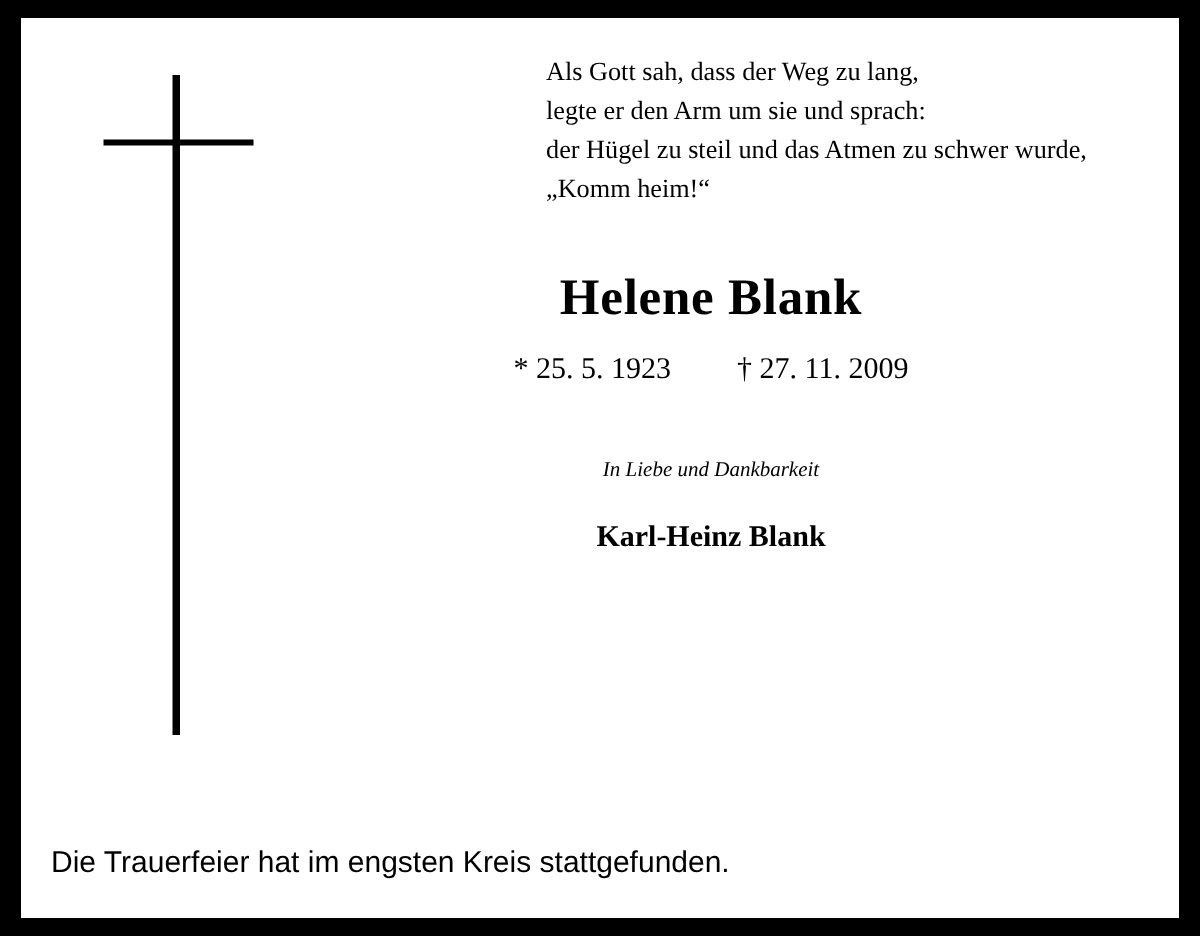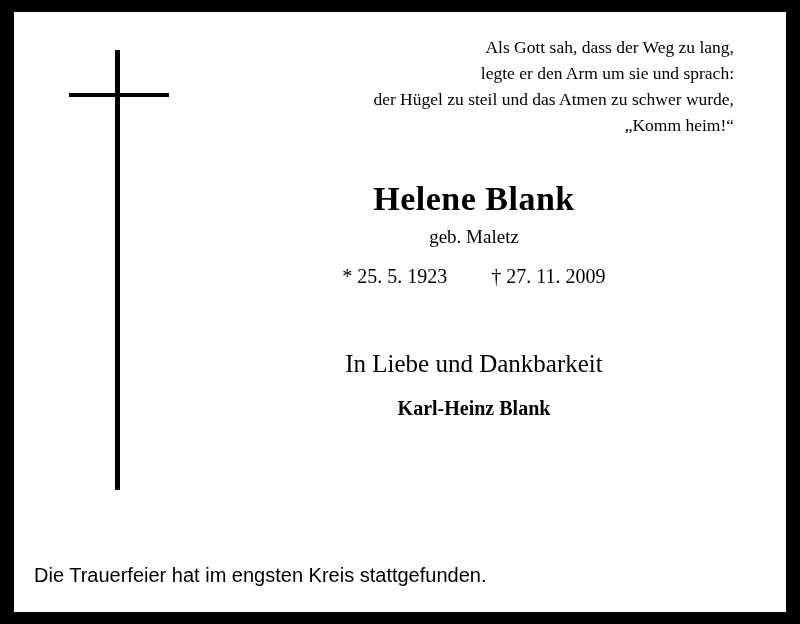--- a/index.html
+++ b/index.html
@@ -48,21 +48,21 @@
   }
   
   .center-col {
     position: absolute;
     left: 200px;
     top: 22px;
     width: 520px;
     text-align: center;
   }
   .verse {
-    text-align: right;
+    text-align: left;
     margin-left: 150px;
     font-size: 17.5px;
     line-height: 26px;
     color: #000000;
     white-space: nowrap;
   }
   .verse div { white-space: nowrap; }
   .name {
     margin-top: 42px;
     font-size: 34px;
@@ -78,24 +78,25 @@
   .dates {
     margin-top: 17px;
     font-size: 20px;
     color: #000000;
   }
   .dates .gap {
     display: inline-block;
     width: 34px;
   }
   .tribute {
-    margin-top: 62px;
-    font-size: 25px;
+    margin-top: 42px;
+    font-size: 14px;
     line-height: 27px;
     color: #000000;
+    font-style: italic;
   }
   .survivor {
     margin-top: 20px;
     font-size: 20px;
     font-weight: bold;
     color: #000000;
   }
   .address {
     position: absolute;
     left: 20px;
@@ -129,21 +130,20 @@
   <div class="center-col">
 
     <div class="verse">
       <div>Als Gott sah, dass der Weg zu lang,</div>
       <div>legte er den Arm um sie und sprach:</div>
       <div>der Hügel zu steil und das Atmen zu schwer wurde,</div>
       <div>„Komm heim!“</div>
     </div>
 
     <div class="name">Helene Blank</div>
-    <div class="born-name">geb. Maletz</div>
 
     <div class="dates">
       <span>* 25. 5. 1923</span>
       <span class="gap"></span>
       <span>† 27. 11. 2009</span>
     </div>
 
     <div class="tribute">
       <div>In Liebe und Dankbarkeit</div>
     </div>

